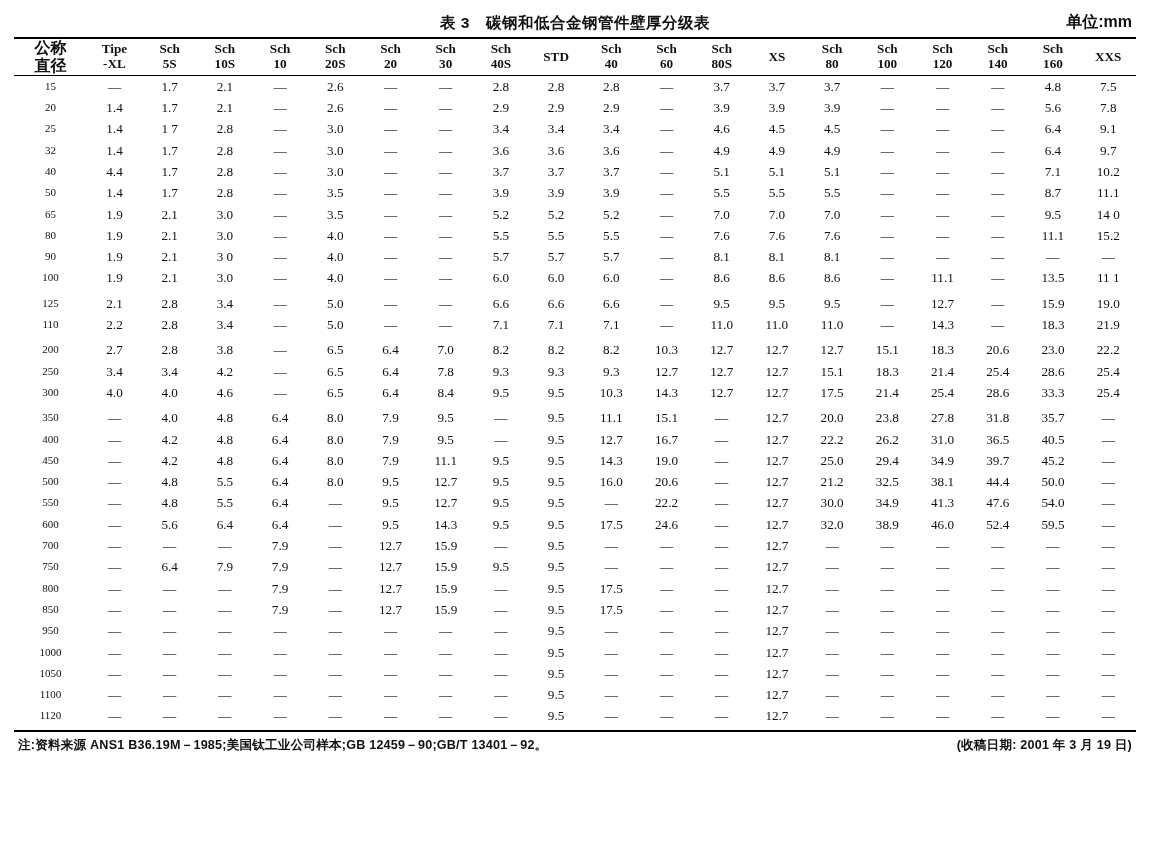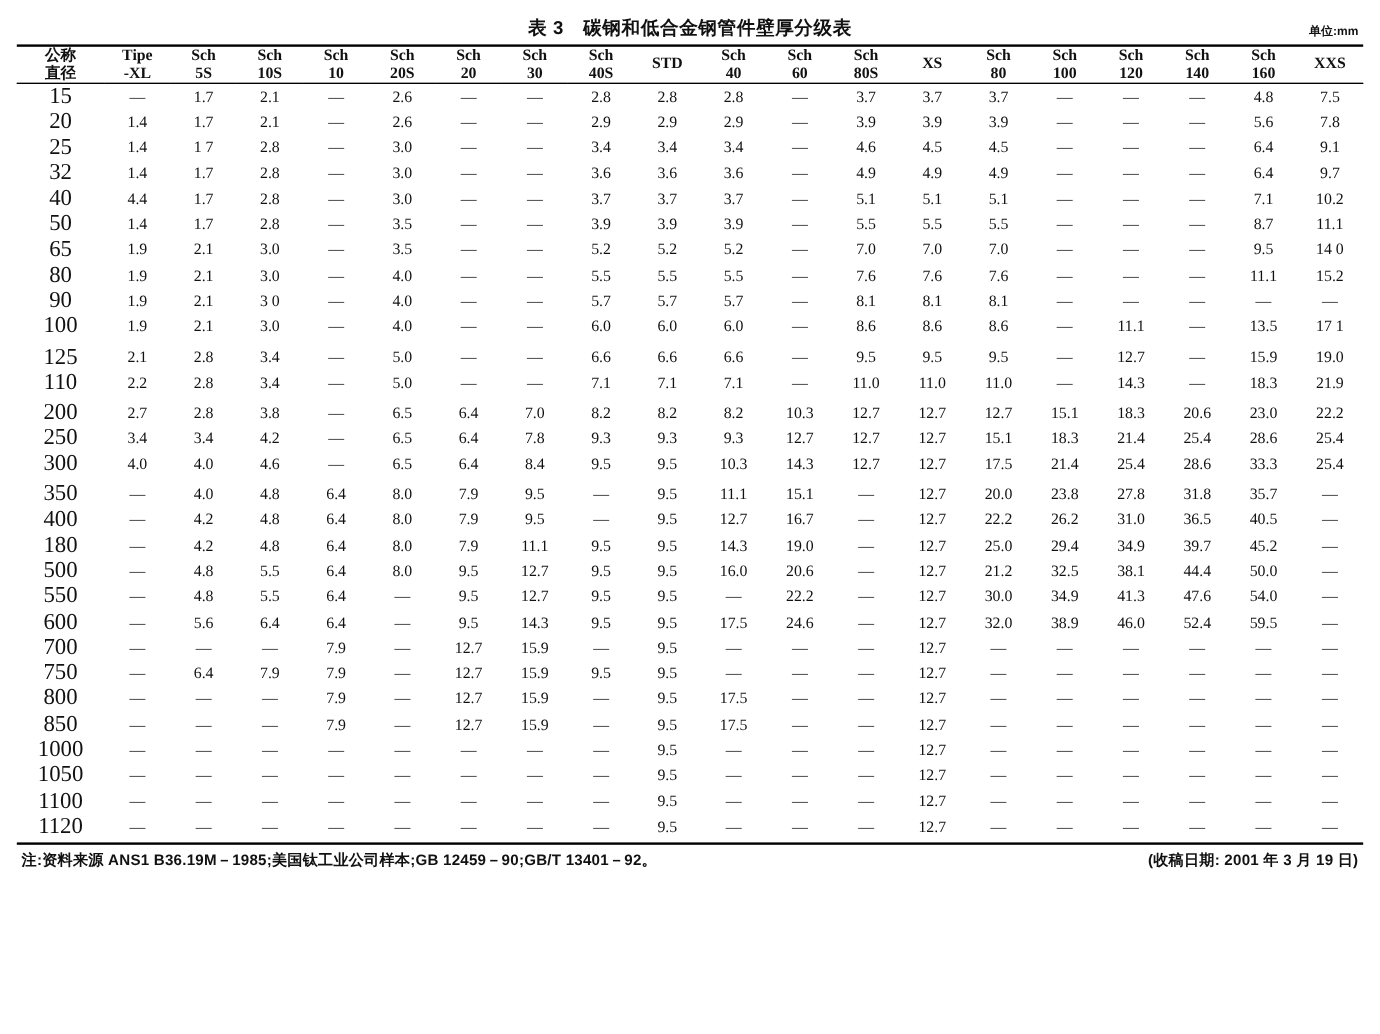--- a/index.html
+++ b/index.html
@@ -33,21 +33,21 @@
     font-weight: bold;
     font-size: 15.5px;
     letter-spacing: 0.5px;
     text-align: left;
   }
   .unit-note {
     position: absolute;
     right: 4px;
     bottom: 1px;
     font-family: "Liberation Sans", sans-serif;
-    font-size: 10px;
+    font-size: 16px;
     font-weight: bold;
   }
   .rule-thick {
     border-top: 2.2px solid #000;
     margin-top: 3px;
   }
   table.grid {
     width: 100%;
     border-collapse: collapse;
     table-layout: fixed;
@@ -61,30 +61,30 @@
   }
   thead th {
     font-family: "Liberation Sans", sans-serif;
     font-weight: bold;
     font-size: 12.2px;
     line-height: 1.12;
     padding: 4px 0 5px 0;
     white-space: pre-line;
   }
   thead th.first-col {
-    font-size: 13px;
+    font-size: 16px;
     font-family: Liberation Serif, serif;
   }
   tbody td {
     height: 21.3px;
     line-height: 21.3px;
     font-size: 13.4px;
   }
   tbody td.dia {
-    font-size: 19px;
+    font-size: 11px;
   }
   tbody tr.gap td {
     padding-top: 4px;
   }
   .footer {
     display: flex;
     justify-content: space-between;
     align-items: baseline;
     font-family: "Liberation Sans", sans-serif;
     font-size: 12.6px;
@@ -384,21 +384,21 @@
           <td>6.0</td>
           <td>6.0</td>
           <td>—</td>
           <td>8.6</td>
           <td>8.6</td>
           <td>8.6</td>
           <td>—</td>
           <td>11.1</td>
           <td>—</td>
           <td>13.5</td>
-          <td>17 1</td>
+          <td>11 1</td>
         </tr>
         <tr class="gap">
           <td class="dia">125</td>
           <td>2.1</td>
           <td>2.8</td>
           <td>3.4</td>
           <td>—</td>
           <td>5.0</td>
           <td>—</td>
           <td>—</td>
@@ -541,21 +541,21 @@
           <td>—</td>
           <td>12.7</td>
           <td>22.2</td>
           <td>26.2</td>
           <td>31.0</td>
           <td>36.5</td>
           <td>40.5</td>
           <td>—</td>
         </tr>
         <tr>
-          <td class="dia">180</td>
+          <td class="dia">450</td>
           <td>—</td>
           <td>4.2</td>
           <td>4.8</td>
           <td>6.4</td>
           <td>8.0</td>
           <td>7.9</td>
           <td>11.1</td>
           <td>9.5</td>
           <td>9.5</td>
           <td>14.3</td>
@@ -706,20 +706,42 @@
           <td>—</td>
           <td>—</td>
           <td>—</td>
           <td>7.9</td>
           <td>—</td>
           <td>12.7</td>
           <td>15.9</td>
           <td>—</td>
           <td>9.5</td>
           <td>17.5</td>
+          <td>—</td>
+          <td>—</td>
+          <td>12.7</td>
+          <td>—</td>
+          <td>—</td>
+          <td>—</td>
+          <td>—</td>
+          <td>—</td>
+          <td>—</td>
+        </tr>
+        <tr>
+          <td class="dia">950</td>
+          <td>—</td>
+          <td>—</td>
+          <td>—</td>
+          <td>—</td>
+          <td>—</td>
+          <td>—</td>
+          <td>—</td>
+          <td>—</td>
+          <td>9.5</td>
+          <td>—</td>
           <td>—</td>
           <td>—</td>
           <td>12.7</td>
           <td>—</td>
           <td>—</td>
           <td>—</td>
           <td>—</td>
           <td>—</td>
           <td>—</td>
         </tr>

